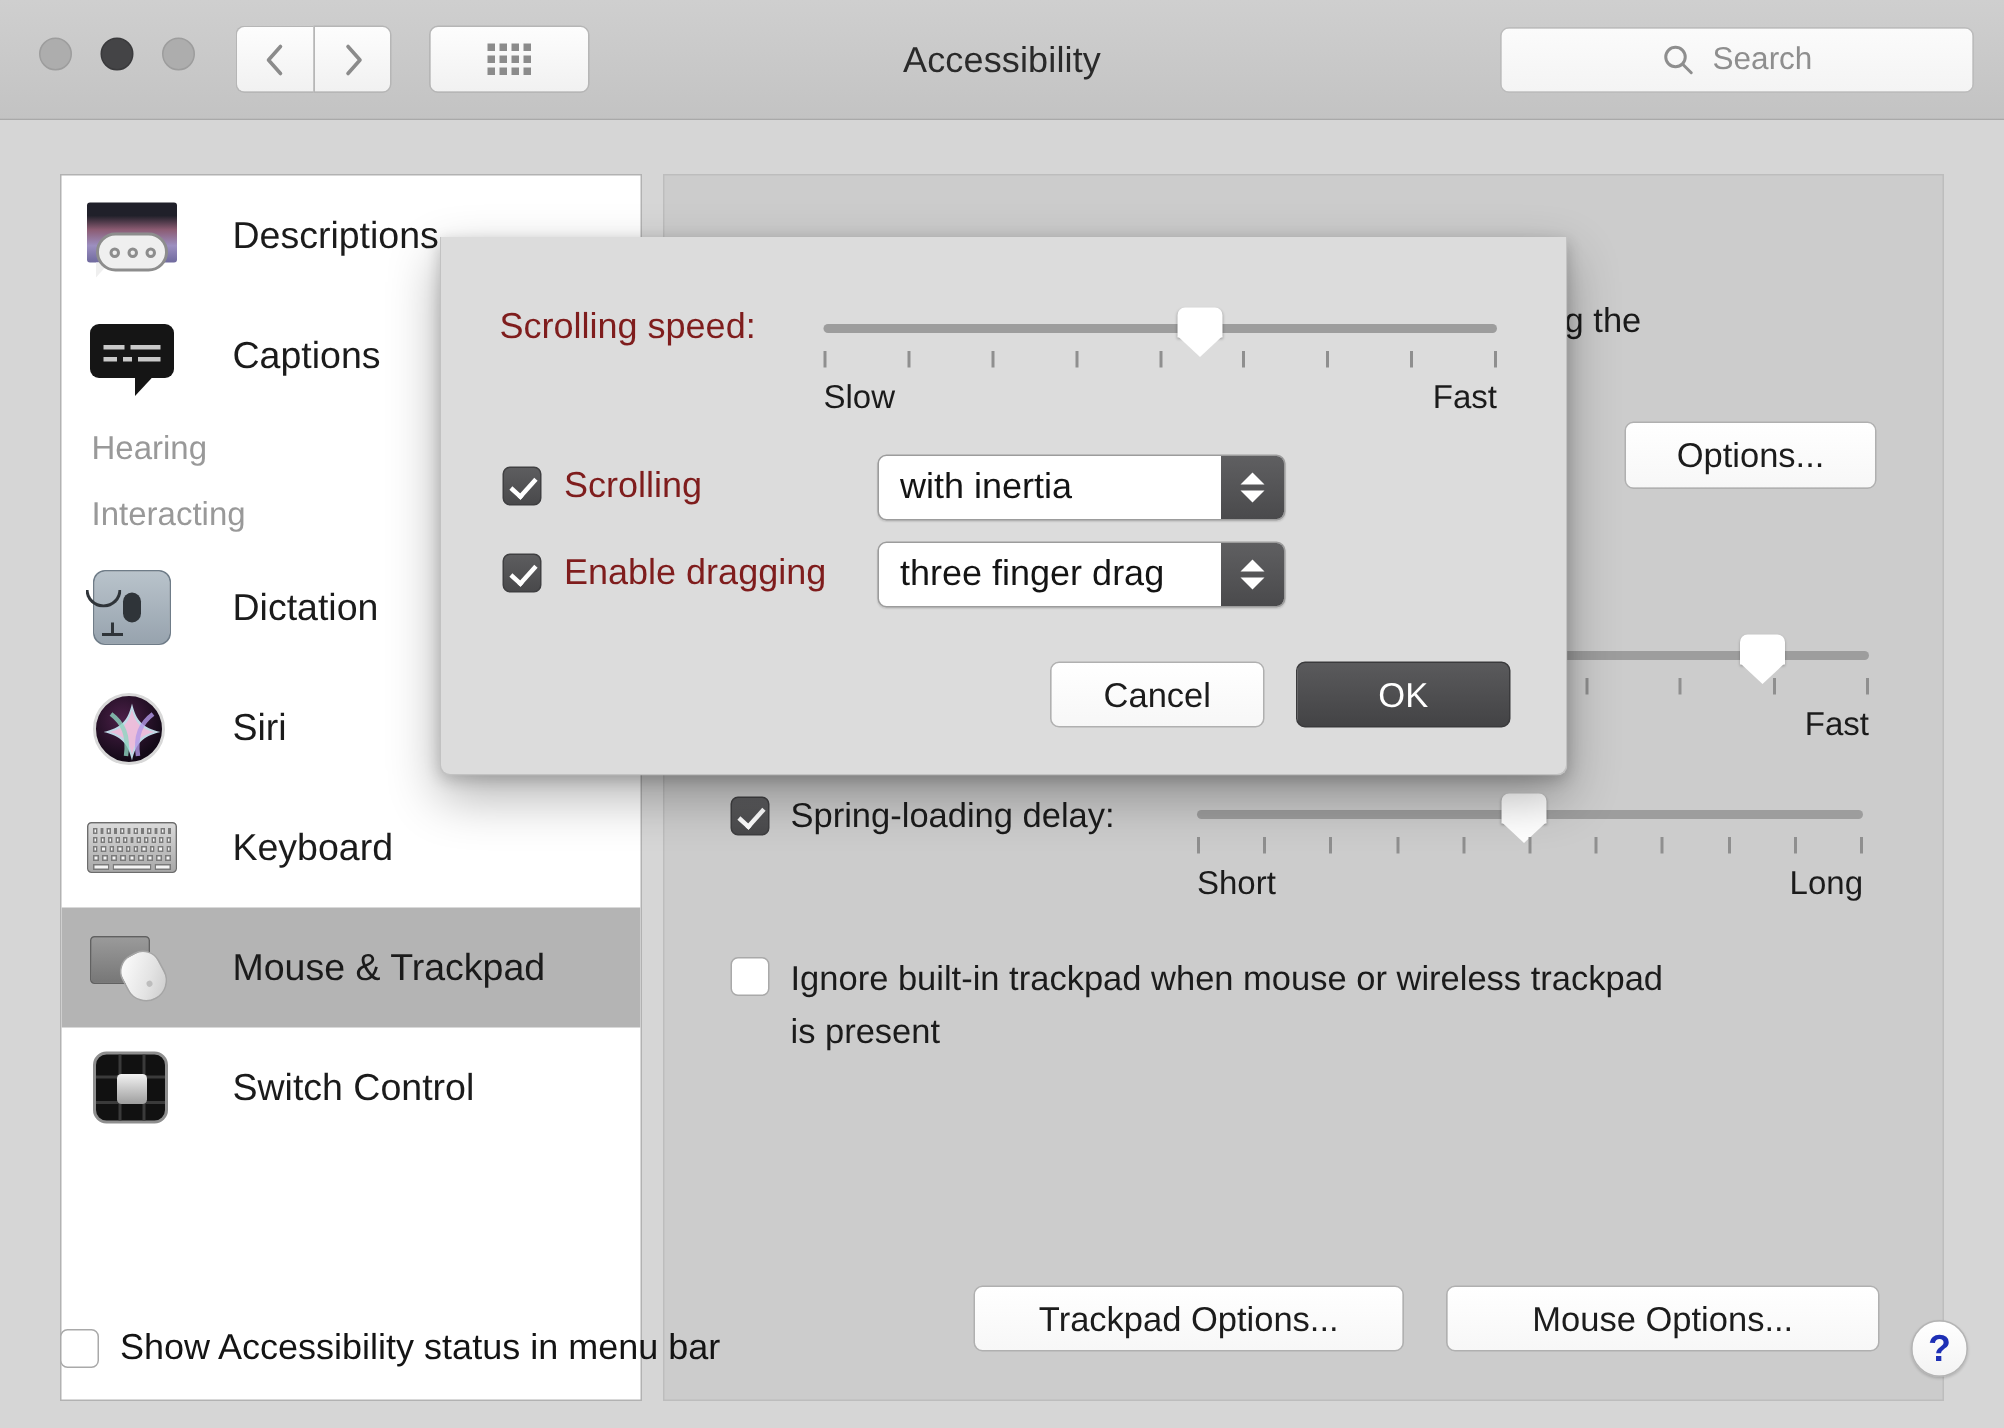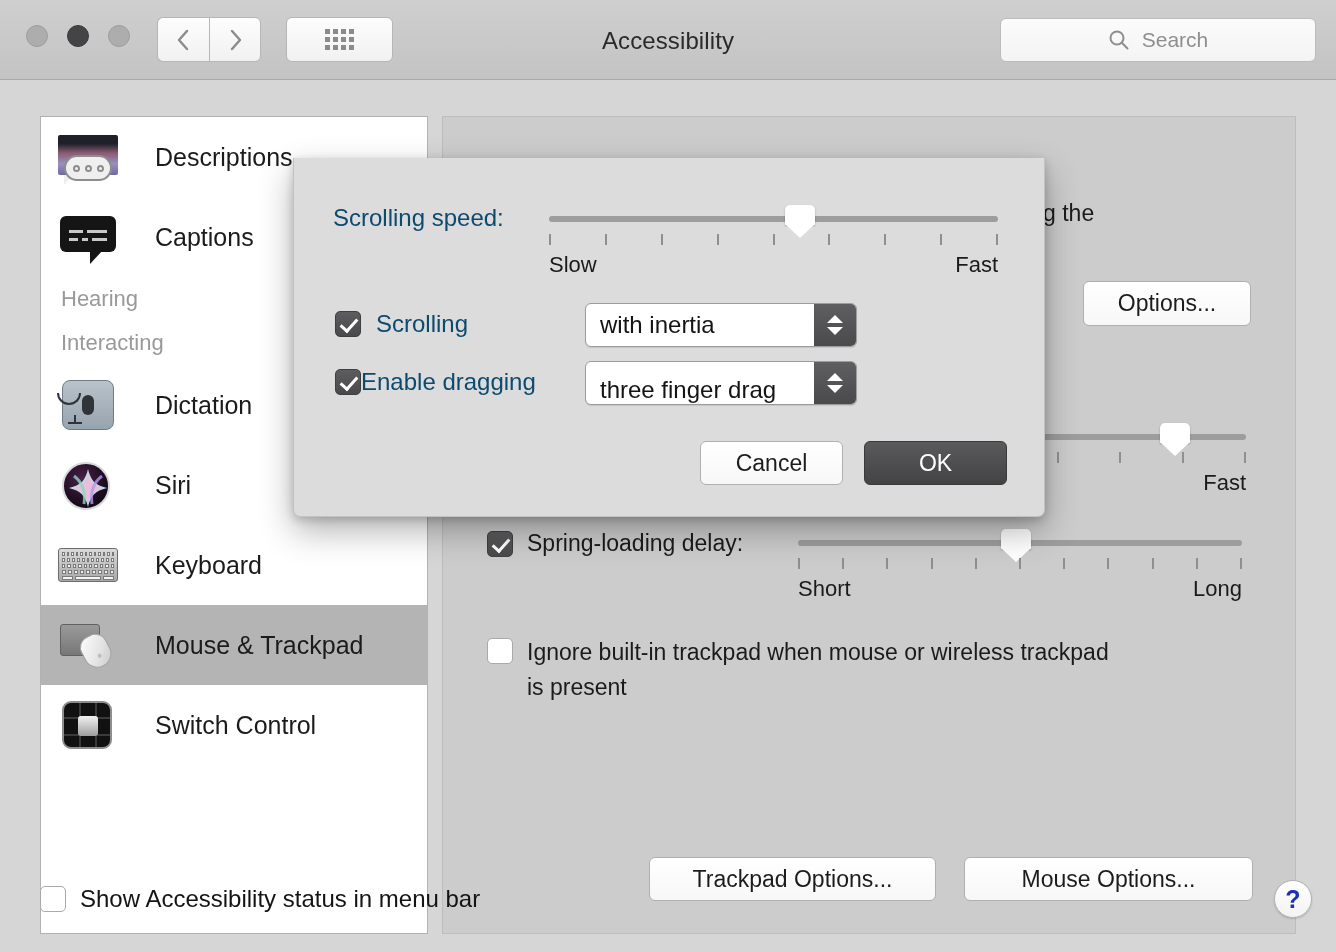--- a/index.html
+++ b/index.html
@@ -174,21 +174,21 @@
              font-size: 22px; color: #1b1b1b; }
 
   
   .sheet {
     position: absolute; left: 293px; top: 78px; width: 752px; height: 359px;
     background: #dcdcdc; border-radius: 0 0 7px 7px;
     border: 1px solid #c2c2c2; border-top: none;
     box-shadow: 0 14px 34px rgba(0,0,0,.30), 0 3px 10px rgba(0,0,0,.18);
     z-index: 50;
   }
-  .sheet .dlabel { position: absolute; font-size: 24px; color: #0c4a6e; }
+  .sheet .dlabel { position: absolute; font-size: 24px; color: #7f1d1d; }
 
   .combo {
     position: absolute; height: 44px; border-radius: 6px; overflow: hidden;
     border: 1px solid #9c9c9c; background: #ffffff; display: flex; align-items: center;
     box-shadow: 0 1px 1px rgba(0,0,0,.10);
   }
   .combo .cval { flex: 1; padding-left: 14px; font-size: 24px; color: #141414; white-space: nowrap; }
   .combo .cstep {
     width: 42px; align-self: stretch;
     background: linear-gradient(to bottom, #5f5f61 0%, #4a4a4c 100%);
@@ -518,25 +518,25 @@
         <span class="dlabel" style="position:static;">Scrolling</span>
       </div>
       <div class="combo" style="left: 291px; top: 145px; width: 272px;">
         <span class="cval">with inertia</span>
         <span class="cstep">
           <span class="up"></span>
             <span class="dn"></span>
         </span>
       </div>
 
-      <div style="position:absolute; left:41px; top:210px; display:flex; align-items:center; ">
+      <div style="position:absolute; left:41px; top:210px; display:flex; align-items:center; gap:15px;">
         <span class="cb on"></span>
         <span class="dlabel" style="position:static;">Enable dragging</span>
       </div>
-      <div class="combo" style="left: 291px; top: 203px; width: 272px; align-items: flex-end;">
+      <div class="combo" style="left: 291px; top: 203px; width: 272px;">
         <span class="cval">three finger drag</span>
         <span class="cstep">
           <span class="up"></span>
             <span class="dn"></span>
         </span>
       </div>
 
       <div class="btn btn-cancel">Cancel</div>
       <div class="btn-ok">OK</div>
     </div>

